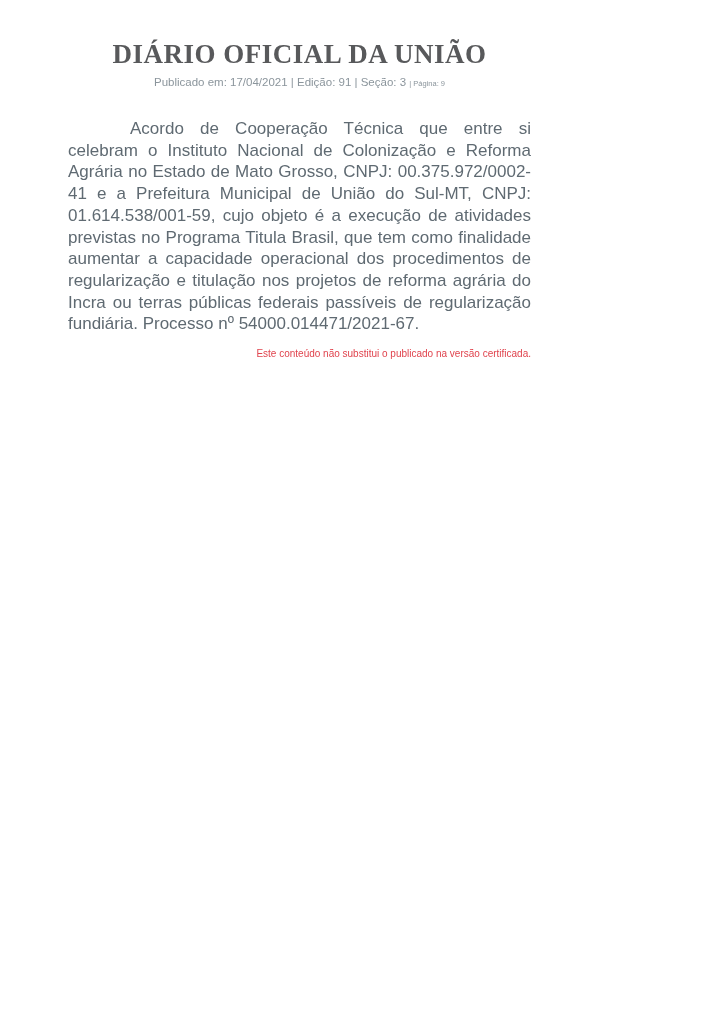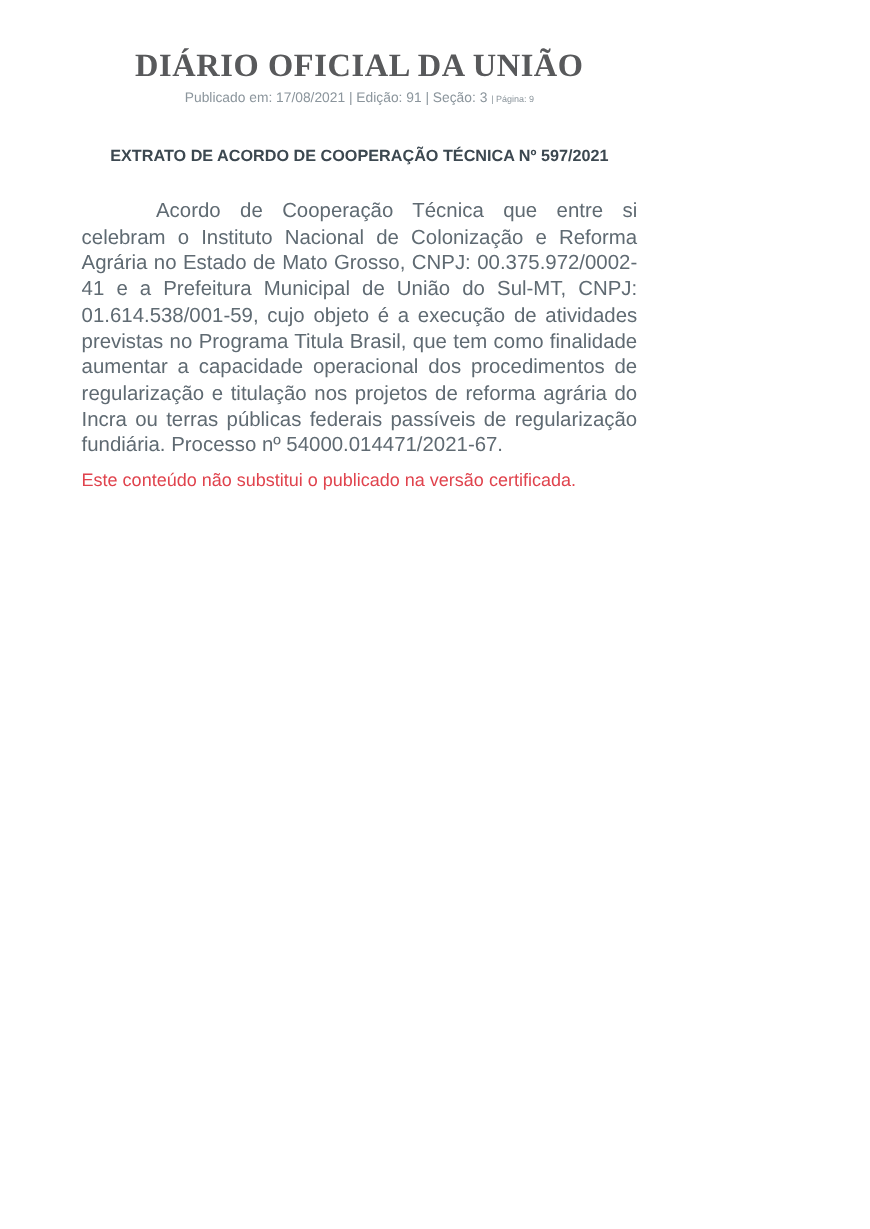--- a/index.html
+++ b/index.html
@@ -53,40 +53,39 @@
   }
   .body-paragraph {
     margin: 27px 68px 0 68px;
     font-size: 17px;
     line-height: 21.7px;
     text-align: justify;
     text-indent: 62px;
   }
   .disclaimer {
     margin: 13px 68px 0 68px;
-    font-size: 15px;
+    font-size: 10px;
     line-height: 12px;
-    text-align: left;
+    text-align: right;
   }
 </style>
 </head>
 <body>
 
 <div class="page">
 
   <div class="header">
 
     <div class="masthead" style="color: rgb(88, 89, 91);">DIÁRIO OFICIAL DA UNIÃO</div>
 
     <div class="meta-line" style="color: rgb(139, 149, 156);">
-      <span>Publicado em: 17/08/2021 | Edição: 91 | Seção: 3</span>
+      <span>Publicado em: 17/04/2021 | Edição: 91 | Seção: 3</span>
       <span class="meta-page-suffix">| Página: 9</span>
     </div>
 
   </div>
 
-  <div class="act-title" style="color: rgb(60, 72, 80);">EXTRATO DE ACORDO DE COOPERAÇÃO TÉCNICA Nº 597/2021</div>
 
   <p class="body-paragraph" style="color: rgb(95, 106, 114);">Acordo de Cooperação Técnica que entre si celebram o Instituto Nacional de Colonização e Reforma Agrária no Estado de Mato Grosso, CNPJ: 00.375.972/0002-41 e a Prefeitura Municipal de União do Sul-MT, CNPJ: 01.614.538/001-59, cujo objeto é a execução de atividades previstas no Programa Titula Brasil, que tem como finalidade aumentar a capacidade operacional dos procedimentos de regularização e titulação nos projetos de reforma agrária do Incra ou terras públicas federais passíveis de regularização fundiária. Processo nº 54000.014471/2021-67.</p>
 
   <div class="disclaimer" style="color: rgb(224, 67, 77);">Este conteúdo não substitui o publicado na versão certificada.</div>
 
 </div>
 
 </body></html>

